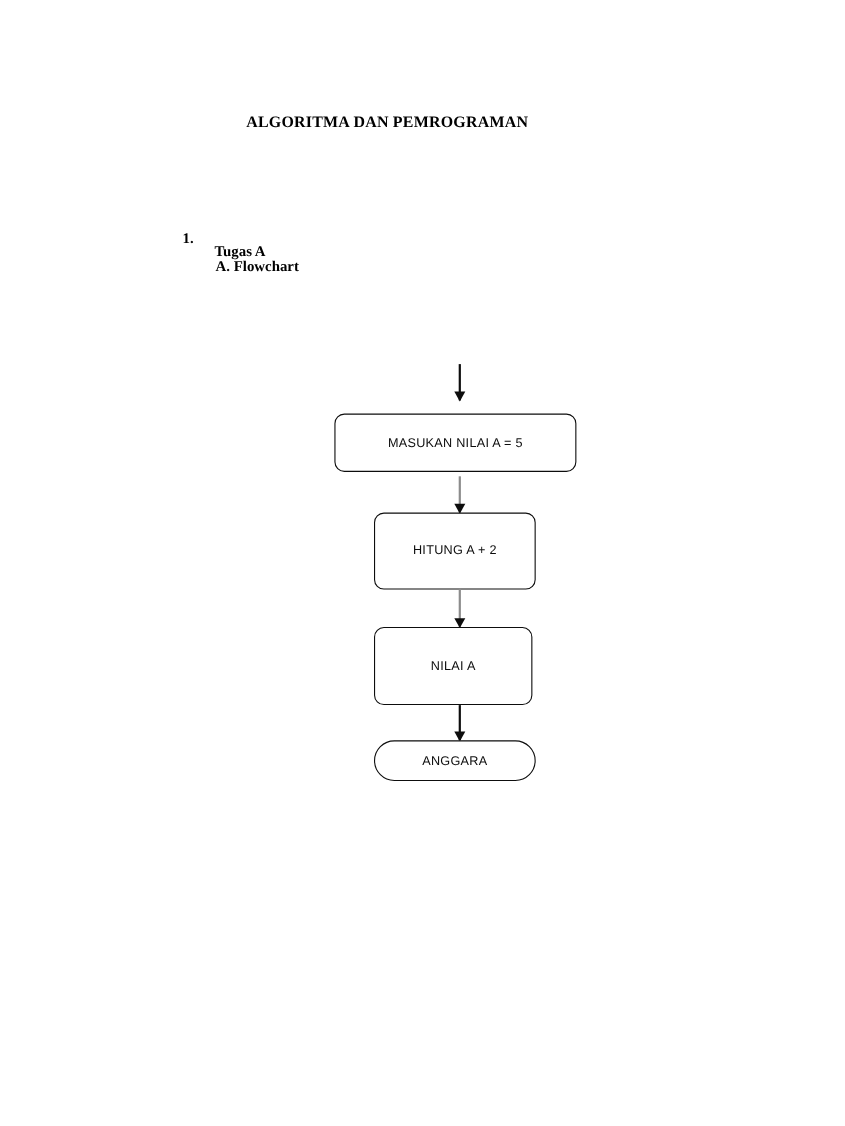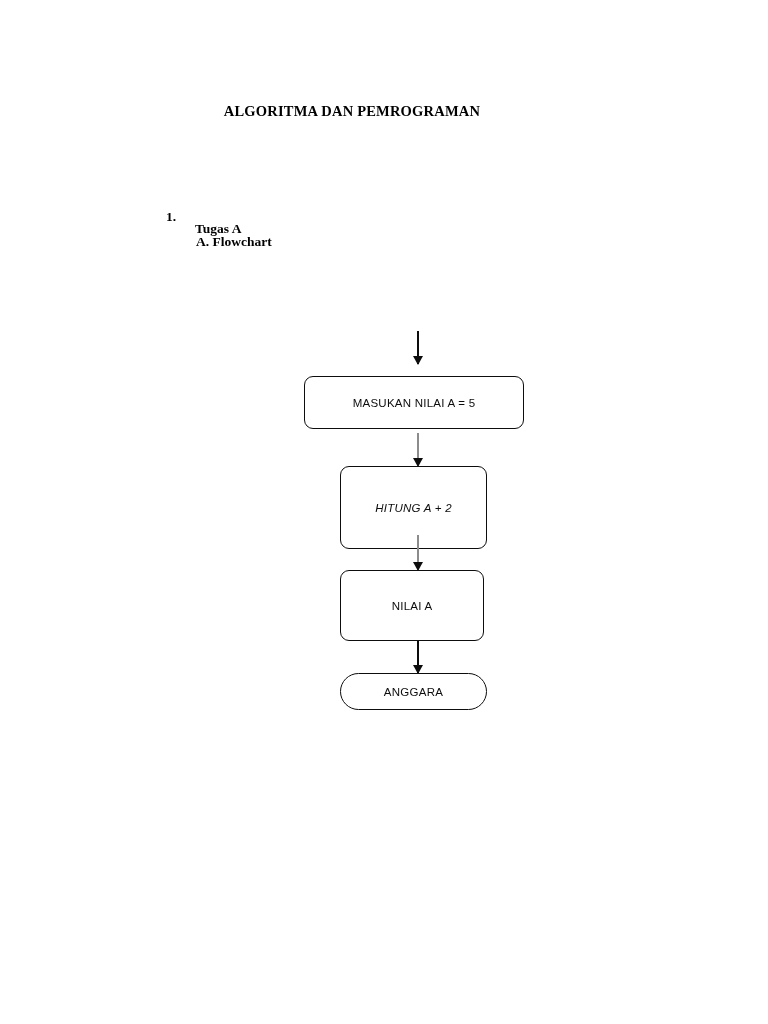--- a/index.html
+++ b/index.html
@@ -82,21 +82,21 @@
   .node-terminator { border-radius: 999px; }
   .node-process   { border-radius: 9px; }
 
   .node-mulai {
     left: 340px; top: 293px; width: 147px; height: 38px;
   }
   .node-masukan {
     left: 304px; top: 364px; width: 220px; height: 53px; margin-top: 12px;
   }
   .node-hitung {
-    left: 340px; top: 466px; width: 147px; height: 83px; font-style: italic;
+    left: 340px; top: 466px; width: 147px; height: 70px;
   }
   .node-nilai {
     left: 340px; top: 570px; width: 144px; height: 71px;
   }
   .node-selesai {
     left: 340px; top: 673px; width: 147px; height: 37px;
   }
 
   
   .connector {

